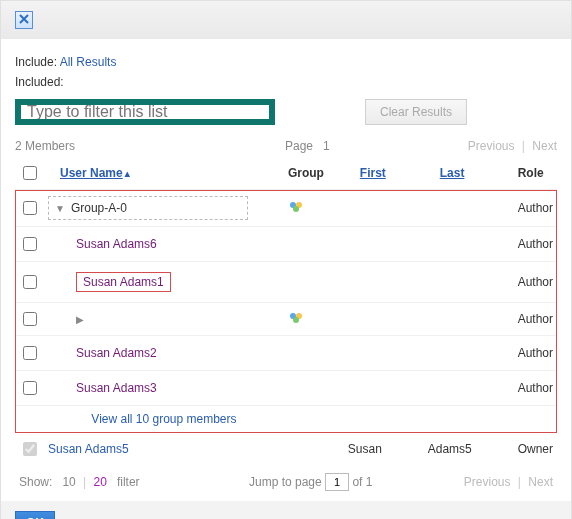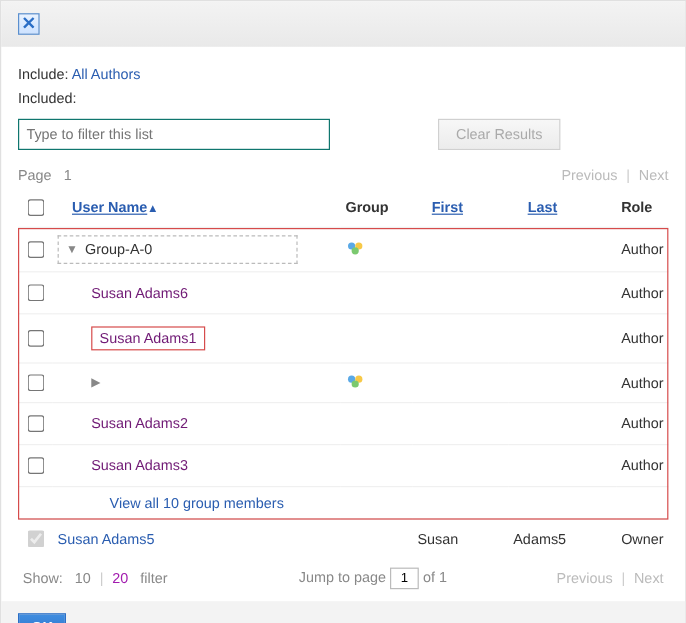--- a/index.html
+++ b/index.html
@@ -8,21 +8,21 @@
   .dialog { width:572px; border:1px solid #e0e0e0; background:#fff; }
   .titlebar { background:linear-gradient(#f3f3f3,#e9e9e9); padding:10px 14px; display:flex; align-items:center; justify-content:space-between; }
   .titlebar h1 { margin:0; font-size:20px; font-weight:bold; color:#333; }
   .close-btn { width:18px; height:18px; border:1px solid #5a8fcf; background:linear-gradient(#e8f2ff,#cde2ff); display:flex; align-items:center; justify-content:center; cursor:pointer; }
   .close-btn svg { width:10px; height:10px; }
   .content { padding:16px 14px 10px 14px; }
   .include-line { color:#333; margin-bottom:6px; }
   .include-line .val { color:#2a5db0; }
   .included-line { color:#333; margin-bottom:10px; }
   .filter-row { display:flex; align-items:center; gap:90px; margin-bottom:14px; }
-  .filter-input { width:260px; height:26px; border:1px solid #0f766e; padding:4px 6px; font-size:12px; color:#888; }
+  .filter-input { width:260px; height:26px; border:6px solid #0f766e; padding:4px 6px; font-size:16px; color:#888; }
   .clear-btn { height:26px; padding:0 14px; border:1px solid #d0d0d0; background:linear-gradient(#f7f7f7,#ececec); color:#aaa; cursor:default; font-size:12px; }
   .meta-row { display:flex; align-items:center; color:#888; font-size:12px; margin-bottom:4px; }
   .meta-left { width:270px; }
   .meta-mid { width:120px; }
   .meta-right { flex:1; text-align:right; }
   .meta-right .disabled { color:#bbb; }
   .sep { color:#ccc; margin:0 4px; }
   table.grid { width:100%; border-collapse:collapse; }
   .grid th { text-align:left; font-weight:bold; color:#333; padding:6px 4px; font-size:12px; }
   .grid th.chk { width:26px; }
@@ -67,32 +67,33 @@
             <path d="M1 1 L9 9 M9 1 L1 9" stroke="#2a6ec6" stroke-width="2" fill="none"></path>
           </svg>
       </span>
     </div>
   </div>
 
   <div class="content">
 
     <div class="include-line">
       <span>Include:</span>
-      <span class="val">All Authors</span>
+      <span class="val">All Results</span>
     </div>
     <div class="included-line">
       <span>Included:</span>
     </div>
 
     <div class="filter-row">
       <input class="filter-input" type="text" placeholder="Type to filter this list" style="">
       <button class="clear-btn" disabled="">Clear Results</button>
     </div>
 
     <div class="meta-row">
+      <div class="meta-left">2 Members</div>
       <div class="meta-mid">
         <span>Page</span>&nbsp;&nbsp;
         <span>1</span>
       </div>
       <div class="meta-right">
         <span class="disabled">Previous</span>
         <span class="sep">|</span>
         <span class="disabled">Next</span>
       </div>
     </div>

